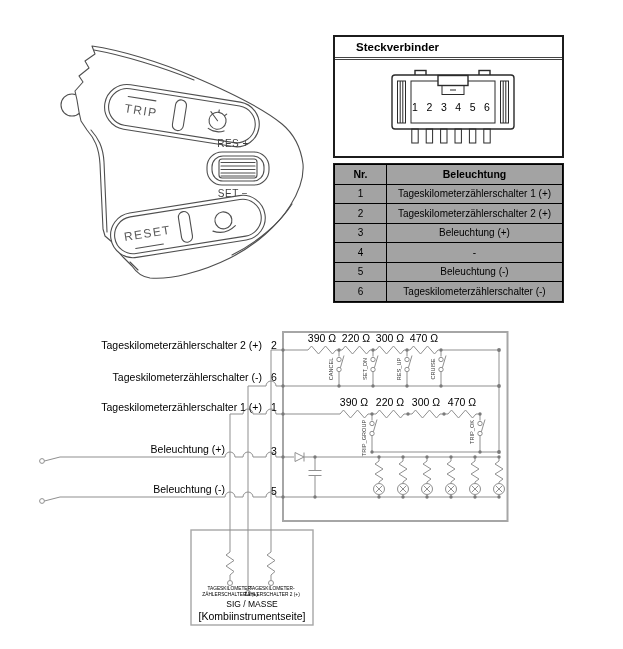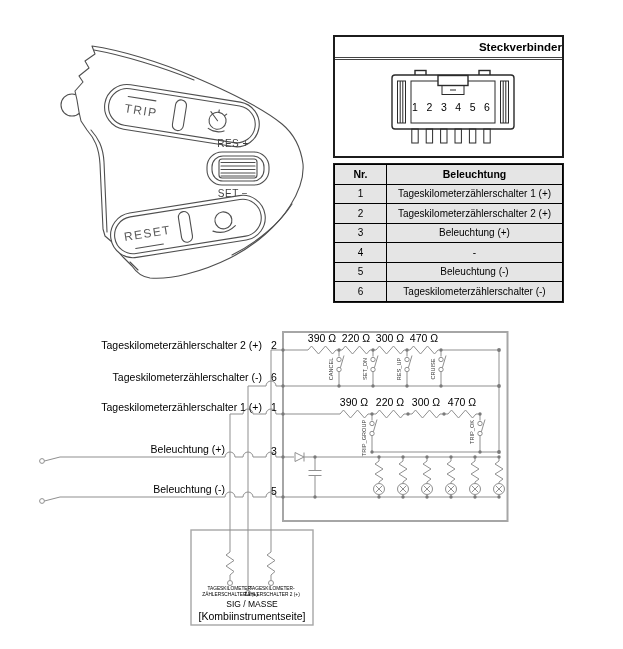--- a/index.html
+++ b/index.html
@@ -2,25 +2,25 @@
 <html><head>
 <meta charset="utf-8">
 <style>
   html,body{margin:0;padding:0;background:#fff;}
   .page{position:relative;width:623px;height:649px;background:#fff;overflow:hidden;
         font-family:"Liberation Sans",sans-serif;}
   .abs{position:absolute;}
   
   .panel{left:333px;top:35px;width:231px;height:123px;box-sizing:border-box;
          border:2px solid #1c1c1c;background:#fff;}
-  .panel-title{height:20px;line-height:20px;text-align:right;font-weight:bold;
-               font-size:11.5px;color:#000;border-bottom:3px double #444;}
+  .panel-title{height:20px;line-height:20px;text-align:left;font-weight:bold;
+               font-size:11.5px;color:#000;border-bottom:3px double #444;padding-left:21px;}
   
   .tablewrap{left:333px;top:163px;width:231px;box-sizing:border-box;border:1.5px solid #1c1c1c;}
-  table.pintab{border-collapse:collapse;table-layout:fixed;width:100%;background:#e5e5e5;}
+  table.pintab{border-collapse:collapse;table-layout:fixed;width:100%;background:#a3a3a3;}
   table.pintab th,table.pintab td{border:1px solid #000;font-size:10px;text-align:center;
         padding:0;height:18.5px;color:#000;white-space:nowrap;overflow:hidden;}
   table.pintab th{font-weight:bold;font-size:10.5px;}
   col.c-nr{width:52px;}
   svg text{fill:#000;}
   .lineart{stroke:#4f4f4f;stroke-width:1.1;fill:none;stroke-linejoin:round;stroke-linecap:round;}
   .lineart .fillw{fill:#fff;}
   .conn{stroke:#2a2a2a;stroke-width:1.4;fill:#fff;}
   .connthin{stroke:#2a2a2a;stroke-width:1;fill:none;}
   .wire{stroke:#8f8f8f;stroke-width:1;fill:none;}

